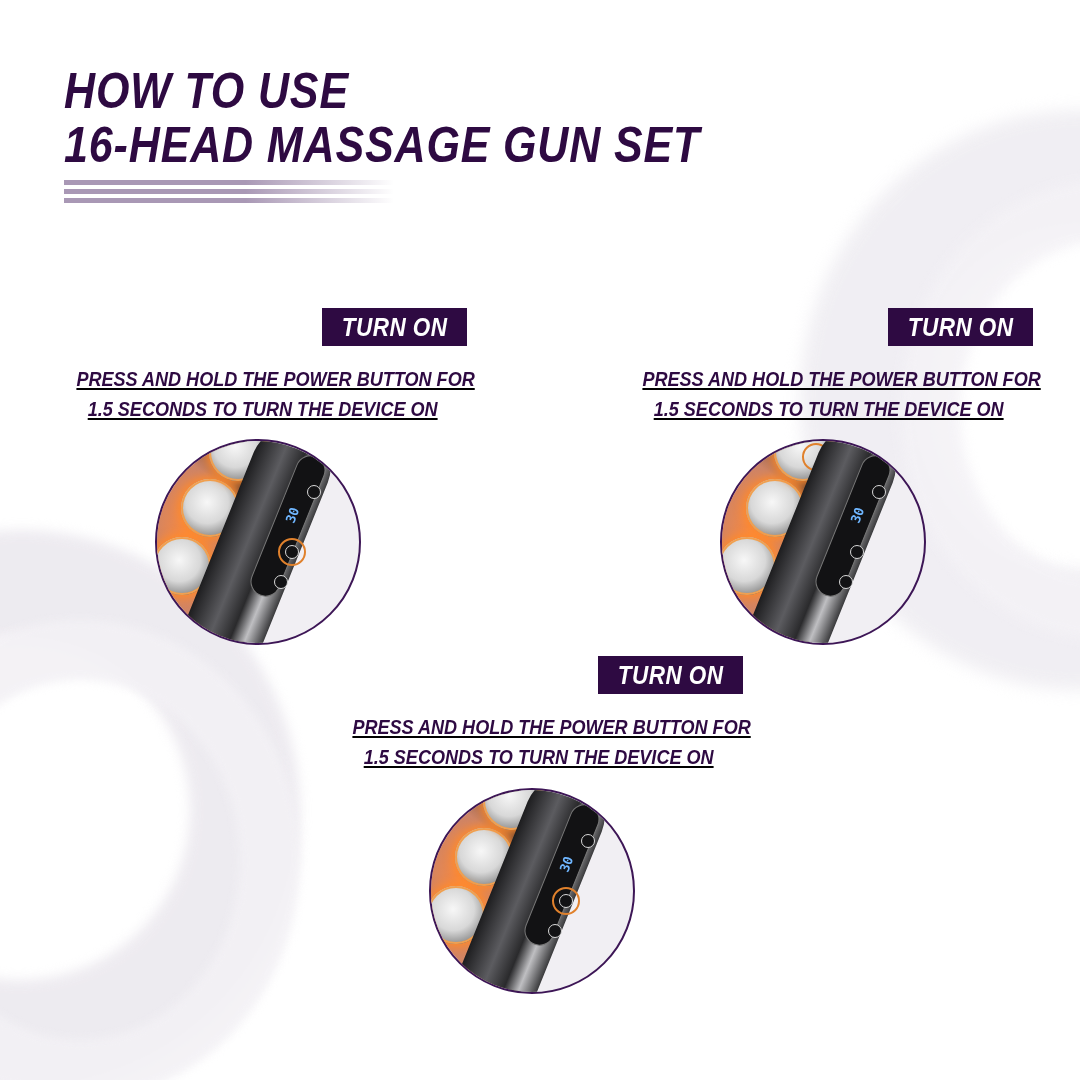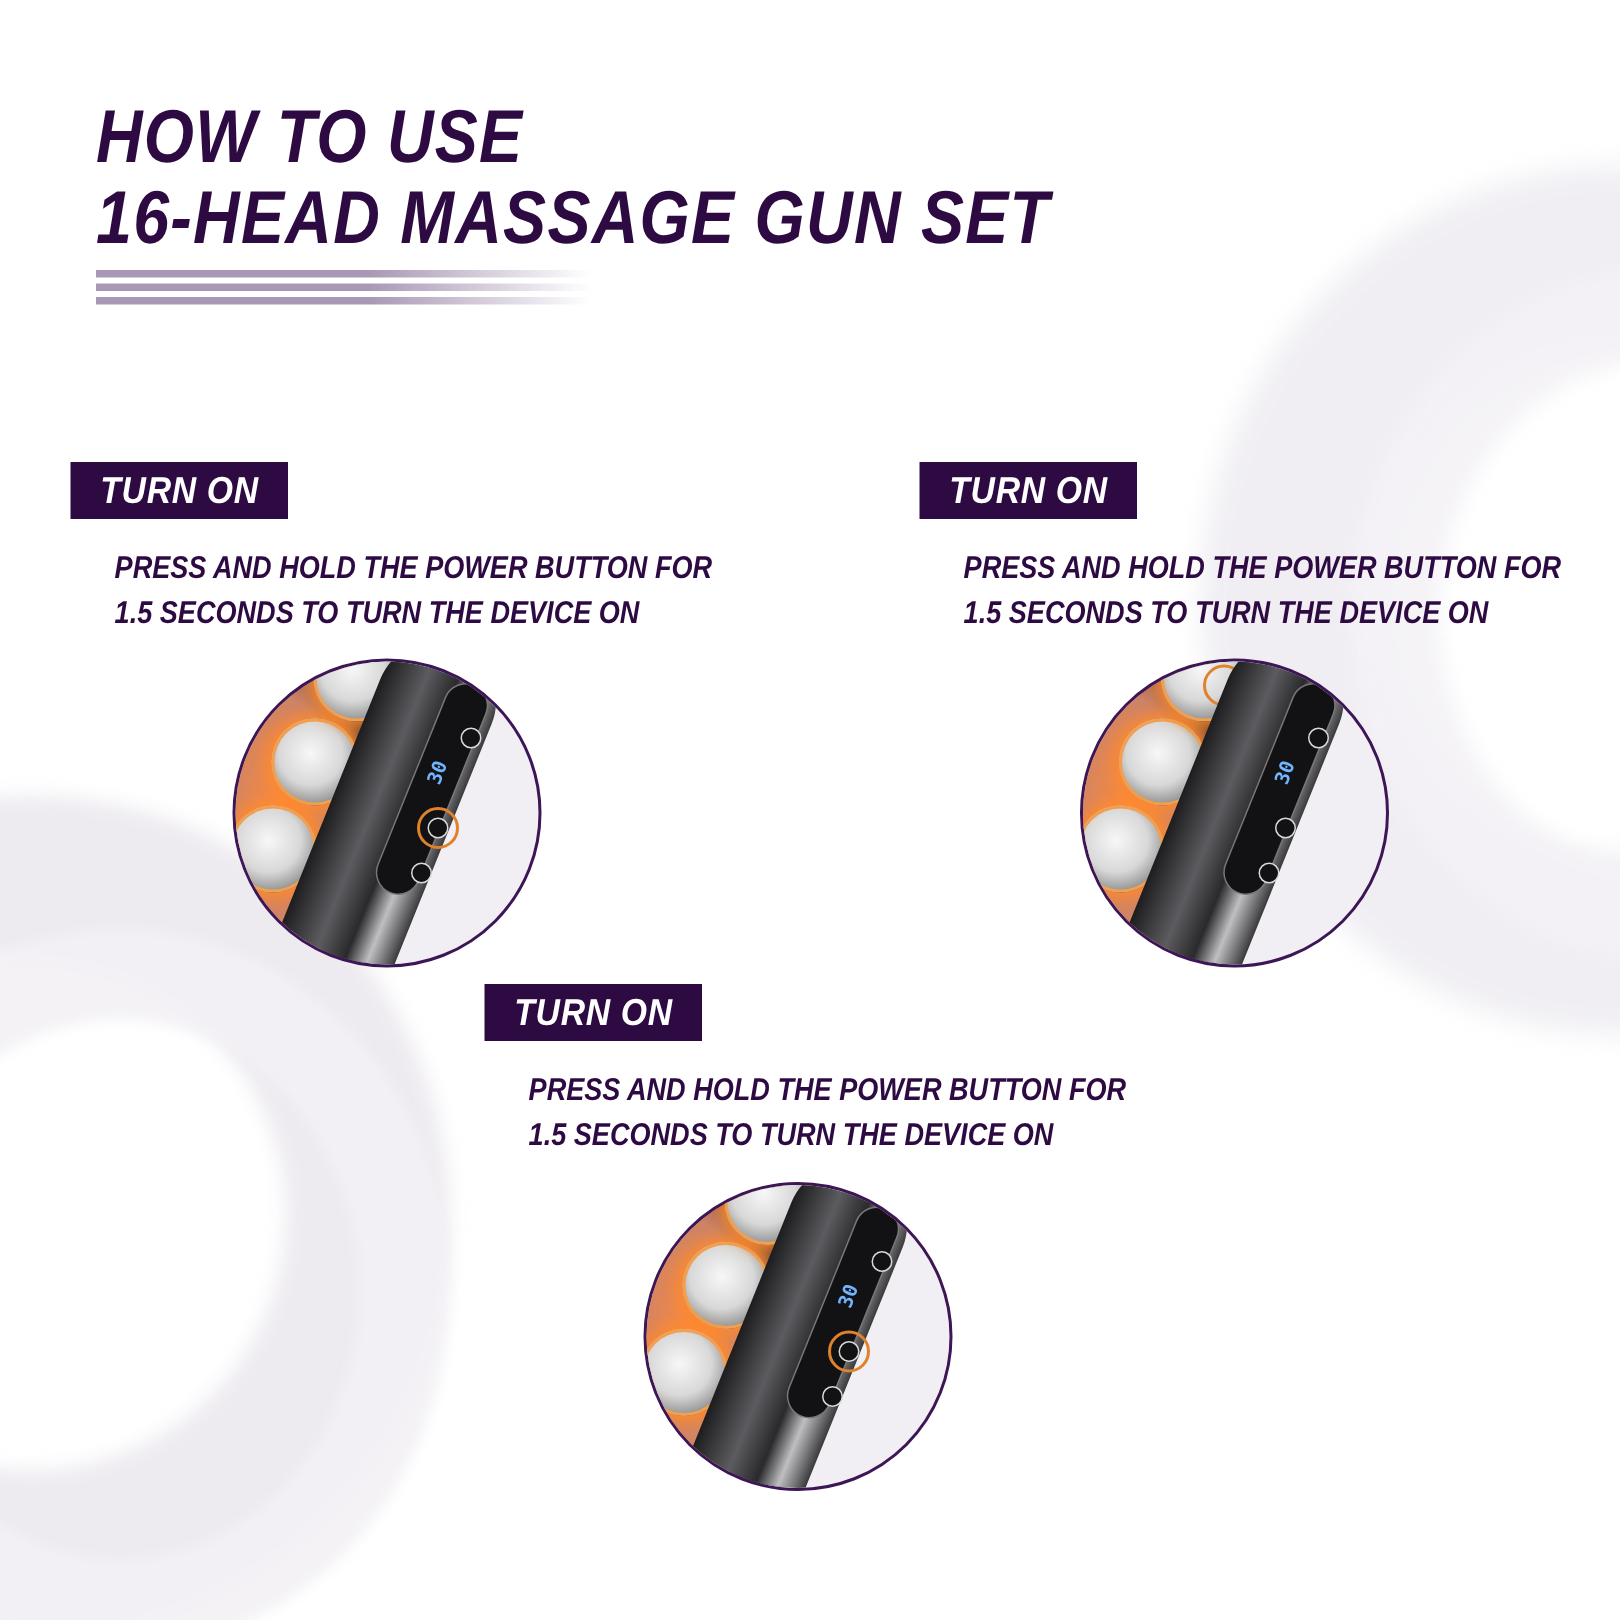--- a/index.html
+++ b/index.html
@@ -33,21 +33,21 @@
     text-transform: uppercase;
   }
   .title-line { display: block; white-space: nowrap; }
 
   .stripes { position: absolute; left: 64px; top: 180px; width: 330px; }
   .stripe {
     height: 5px; margin-bottom: 4px;
     background: linear-gradient(to right, #a998b5 0%, #a998b5 55%, rgba(169,152,181,0) 100%);
   }
 
-  .panel { position: absolute; width: 420px; text-align: left; }
+  .panel { position: absolute; width: 420px; text-align: right; text-decoration: underline; }
   .badge {
     display: inline-block; background: #2e0a42; color: #ffffff;
     font-weight: 700; font-style: italic; font-size: 25px;
     padding: 5px 14px; height: 38px; line-height: 28px;
     letter-spacing: 0.5px;
   }
   .badge span { display: inline-block; transform: scaleX(0.9); }
   .desc {
     margin-top: 18px; color: #2e0a42; font-weight: 700; font-style: italic;
     font-size: 21px; line-height: 30px; white-space: nowrap;

